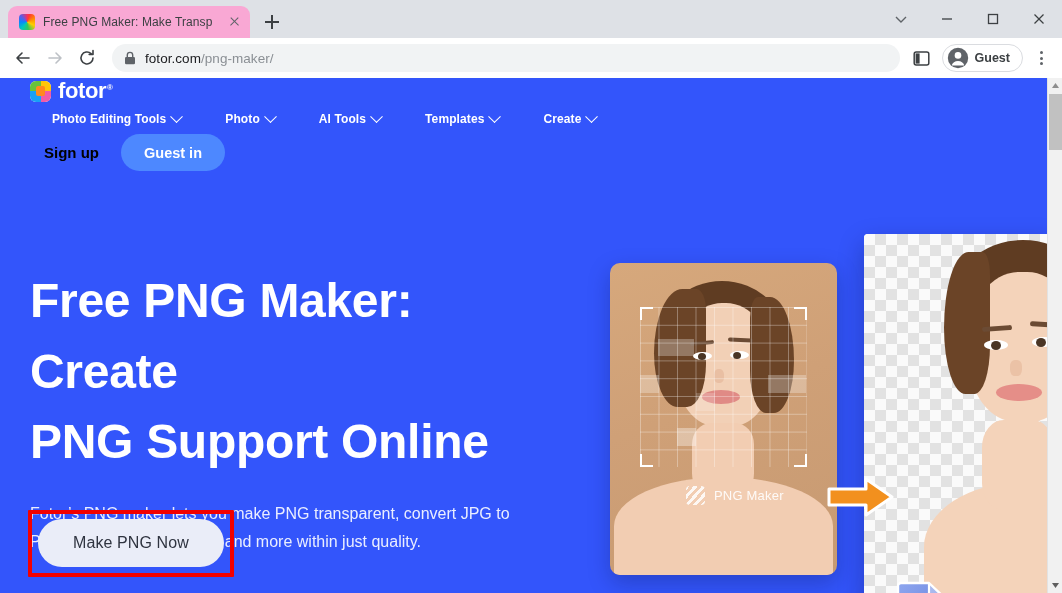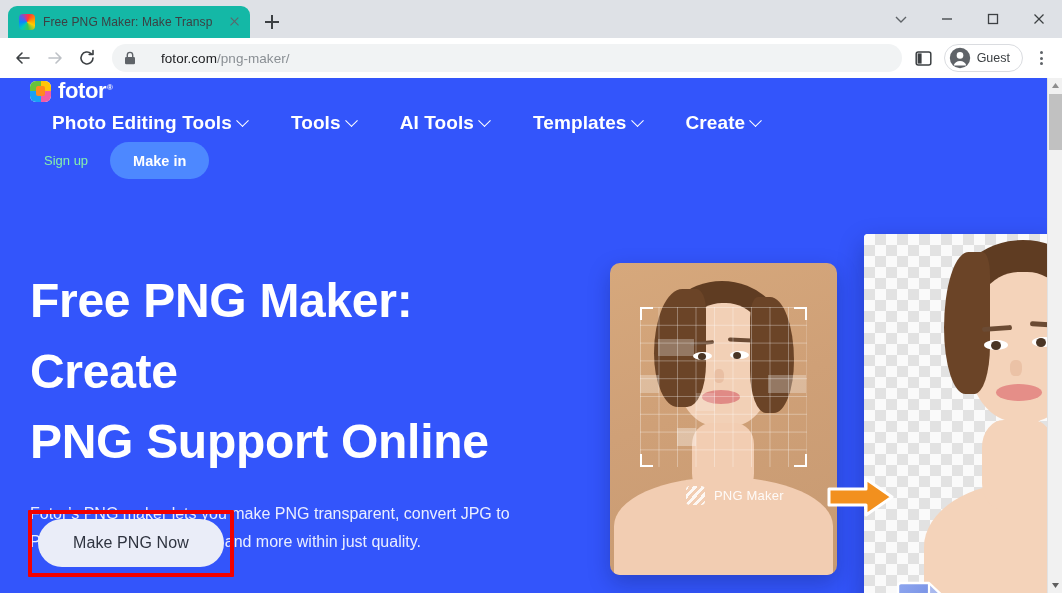--- a/index.html
+++ b/index.html
@@ -11,21 +11,21 @@
   }
 
   
   .browser { width: 1062px; height: 593px; position: relative; background: #dee1e6; }
 
   .tabstrip {
     height: 38px; background: #dee1e6;
     display: flex; align-items: flex-end; padding-left: 8px; position: relative;
   }
   .tab {
-    height: 32px; width: 242px; background: #14b8a6;
+    height: 32px; width: 242px; background: #f9a8d4;
     border-radius: 9px 9px 0 0;
     display: flex; align-items: center; gap: 8px;
     padding: 0 8px 0 11px; position: relative;
   }
   .favicon {
     width: 16px; height: 16px; border-radius: 4px; flex: 0 0 16px;
     background:
       conic-gradient(from 20deg,
         #ff3b30 0deg, #ff9500 50deg, #ffcc00 95deg,
         #34c759 150deg, #00c7be 200deg, #0a84ff 250deg,
@@ -63,31 +63,31 @@
   .toolbar {
     height: 40px; background: #fff;
     display: flex; align-items: center; padding: 0 8px; gap: 2px;
   }
   .navbtn {
     width: 30px; height: 30px; display: flex; align-items: center; justify-content: center;
     border-radius: 50%; cursor: pointer; flex: 0 0 30px;
   }
   .omnibox {
     flex: 1; height: 28px; background: #f1f3f4; border-radius: 14px;
-    display: flex; align-items: center; padding: 0 12px; gap: 25px;
+    display: flex; align-items: center; padding: 0 12px; gap: 9px;
     margin: 0 6px 0 8px; min-width: 0;
   }
   .urltext { font-size: 13.5px; color: #202124; white-space: nowrap; letter-spacing: 0.05px; }
   .urltext .path { color: #8a8f94; }
   .tb-right { display: flex; align-items: center; gap: 2px; }
   .sidepanel-btn { width: 28px; height: 28px; display:flex; align-items:center; justify-content:center; cursor: pointer; }
   .guest-chip {
     display: flex; align-items: center; gap: 6px;
     height: 28px; padding: 0 12px 0 4px; border: 1px solid #dadce0;
-    border-radius: 15px; cursor: pointer; margin-left: 4px;
+    border-radius: 15px; cursor: pointer; margin-left: 4px; font-weight: bold;
   }
   .guest-chip span { font-size: 12.5px; color: #3c4043; }
   .kebab { width: 26px; height: 30px; display: flex; flex-direction: column;
     align-items: center; justify-content: center; gap: 2.6px; cursor: pointer; margin-left: 3px; }
   .kebab i { width: 3px; height: 3px; border-radius: 50%; background: #5f6368; display:block; }
 
   
   .viewport {
     position: absolute; left: 0; top: 78px; width: 1062px; height: 515px;
     background: #3355fb; overflow: hidden;
@@ -109,27 +109,27 @@
   .bm2 { right: 0; top: 0;  background: #ffc60a; }
   .bm3 { left: 0; bottom: 0;background: #19a0f5; }
   .bm4 { right: 0; bottom: 0;background: #f05ba8; }
   .bm-c { position:absolute; left: 28%; top: 28%; width: 44%; height: 44%; background: #ff8a1e; border-radius: 2px; }
   .brand-name { font-size: 22px; font-weight: 700; color: #fff; letter-spacing: -0.4px; }
   .brand-reg { font-size: 8px; color: #fff; vertical-align: super; margin-left: 1px; }
 
   .navlinks { display: flex; align-items: center; gap: 0; flex: 1; }
   .navlink {
     display: flex; align-items: center; gap: 6px;
-    font-size: 19px; font-weight: 600; color: #fff;
+    font-size: 12px; font-weight: 600; color: #fff;
     padding: 0 22px; cursor: pointer; white-space: nowrap; letter-spacing: 0.1px;
   }
   .chev { width: 9px; height: 9px; border-right: 1.8px solid #fff; border-bottom: 1.8px solid #fff;
           transform: rotate(45deg) translate(-2px,-2px); }
   .nav-actions { display: flex; align-items: center; gap: 8px; }
-  .signup { font-size: 13px; font-weight: 400; color: #86efac; padding: 0 14px; cursor: pointer; }
+  .signup { font-size: 15px; font-weight: 700; color: #000000; padding: 0 14px; cursor: pointer; }
   .signin {
     font-size: 14.5px; font-weight: 700; color: #fff; background: #4d88ff;
     border: none; border-radius: 19px; height: 37px; padding: 0 23px; cursor: pointer;
     font-family: "Liberation Sans", sans-serif;
   }
 
   
   .hero { position: relative; height: 455px; }
   .hero-copy { position: absolute; left: 30px; top: 128px; width: 530px; }
   h1.hero-title {
@@ -318,40 +318,40 @@
           </div>
           <div class="brand-name"><span>fotor</span><sup class="brand-reg">®</sup></div>
         </div>
 
         <div class="navlinks">
           <div class="navlink">
             <span>Photo Editing Tools</span>
             <span class="chev"></span>
           </div>
           <div class="navlink">
-            <span>Tools</span>
+            <span>Photo</span>
             <span class="chev"></span>
           </div>
           <div class="navlink">
             <span>AI Tools</span>
             <span class="chev"></span>
           </div>
           <div class="navlink">
             <span>Templates</span>
             <span class="chev"></span>
           </div>
           <div class="navlink">
             <span>Create</span>
             <span class="chev"></span>
           </div>
         </div>
 
         <div class="nav-actions">
           <div class="signup">Sign up</div>
-          <button class="signin">Make in</button>
+          <button class="signin">Guest in</button>
         </div>
       </div>
 
       <div class="hero">
 
         <div class="hero-copy">
           <h1 class="hero-title">
             <span>Free PNG Maker: Create</span><br>
             <span>PNG Support Online</span>
           </h1>

